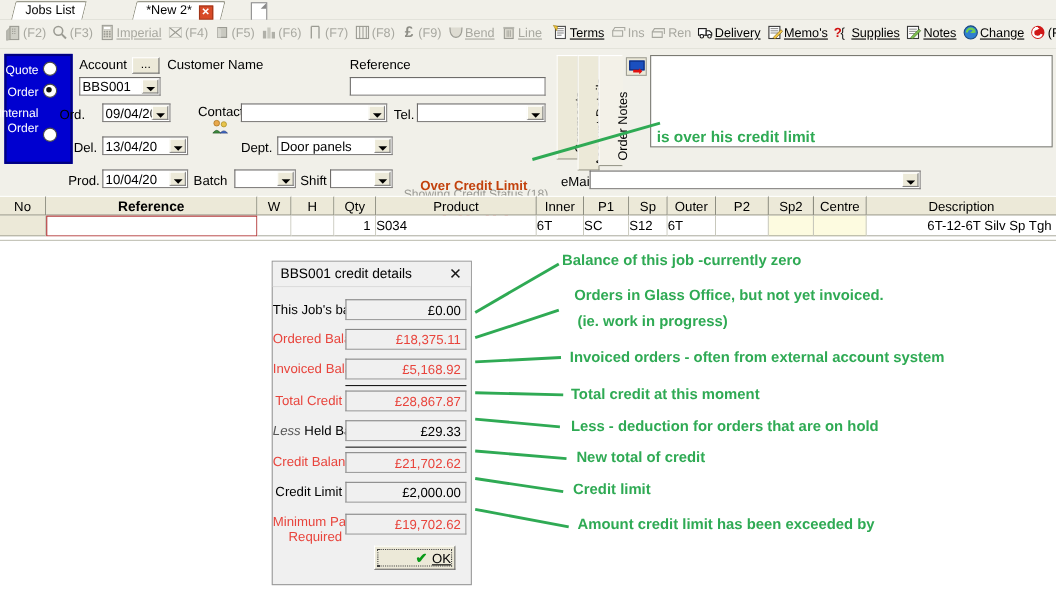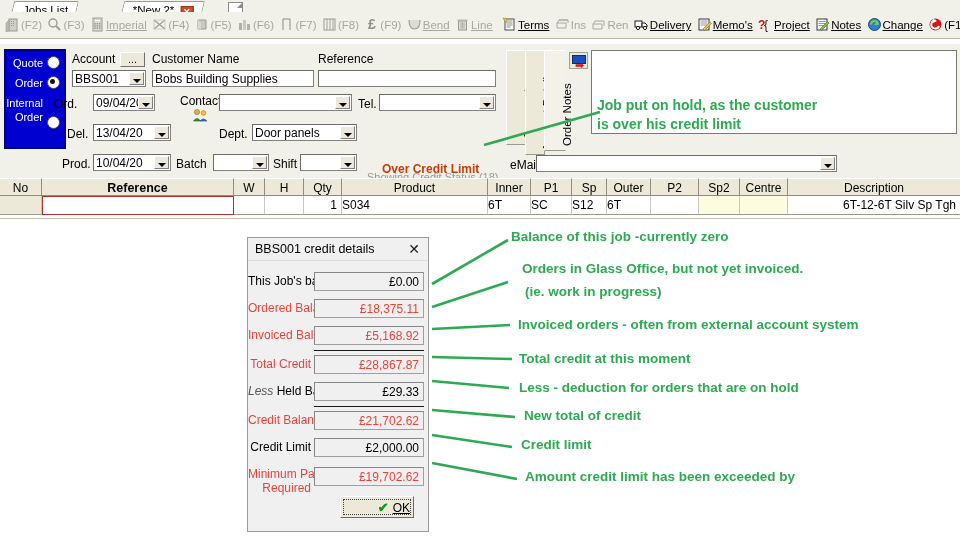--- a/index.html
+++ b/index.html
@@ -33,21 +33,21 @@
   #newdoc-icon{
     position:absolute;left:228px;top:2px;width:13px;height:15px;
     background:#ffffff;border:1px solid #8a8a8a;
   }
   #newdoc-icon:after{
     content:"";position:absolute;right:0;top:0;border-width:0 0 5px 5px;
     border-style:solid;border-color:#8a8a8a transparent;
   }
   
   #toolbar{
-    position:absolute;left:0;top:12px;width:960px;height:26px;
+    position:absolute;left:0;top:18px;width:960px;height:26px;
     background:#f1f0e9;border-bottom:1px solid #b8b8aa;
     white-space:nowrap;overflow:hidden;
   }
   .tbi{
     display:inline-block;height:26px;line-height:26px;vertical-align:top;
     font-size:11.5px;white-space:nowrap;padding:0 1px;
   }
   .tbi.dis{color:#a8a8a0;}
   .tbi.en{color:#000;}
   .tbi .gl{
@@ -60,21 +60,21 @@
   #form{
     position:absolute;left:0;top:44px;width:960px;height:134px;
     background:#f1f0e9;
   }
   
   #typebox{
     position:absolute;left:4px;top:5px;width:58px;height:96px;
     background:#0000d0;border:2px solid #000080;
     color:#ffffff;font-size:11px;
   }
-  .tr-row{position:absolute;right:4px;white-space:nowrap;text-align:right;margin-left:16px;}
+  .tr-row{position:absolute;right:12px;white-space:nowrap;text-align:right;margin-left:16px;}
   .radio{
     display:inline-block;width:11px;height:11px;border-radius:50%;
     background:#ffffff;border:1px solid #4a4a4a;vertical-align:-2px;margin-left:4px;
     position:relative;
   }
   .radio.on:after{
     content:"";position:absolute;left:2px;top:2px;width:5px;height:5px;
     border-radius:50%;background:#101010;
   }
   
@@ -375,21 +375,21 @@
         </svg>
     </span><span class="u">Memo's</span>
   </span>
 
   <span class="tbi en">
     <span class="gl">
       <svg width="15" height="15" viewBox="0 0 15 15">
           <text x="0" y="12" font-size="12" font-weight="bold" fill="#d01010" font-family="sans-serif">?</text>
           <text x="6" y="12" font-size="12" fill="#1a1a1a" font-family="sans-serif">{</text>
         </svg>
-    </span><span class="u">Project</span>
+    </span><span class="u">Supplies</span>
   </span>
 
   <span class="tbi en">
     <span class="gl">
       <svg width="15" height="15" viewBox="0 0 15 15">
           <rect x="2" y="2" width="10" height="11" fill="#fff" stroke="#3a3a3a"></rect>
           <path d="M3.5 4.5h7 M3.5 6.5h7 M3.5 8.5h5" stroke="#6a6a6a" stroke-width=".7"></path>
           <path d="M5 12 L12.5 4.5 L14 6 L6.5 13.5z" fill="#7fbf4f" stroke="#3a6a20" stroke-width=".6"></path>
         </svg>
     </span><span class="u">Notes</span>
@@ -433,23 +433,20 @@
   </div>
 
   <div class="lbl" style="left:72px;top:8px">Account</div>
   <div class="dots-btn" style="left:120px;top:8px;width:25px;height:15px">...</div>
   <div class="fld combo" style="left:72px;top:26px;width:74px">
     <span>BBS001</span>
     <span class="arw"></span>
   </div>
 
   <div class="lbl" style="left:152px;top:8px">Customer Name</div>
-  <div class="fld" style="left:152px;top:26px;width:162px">
-    <span>Bobs Building Supplies</span>
-  </div>
 
   <div class="lbl" style="left:318px;top:8px">Reference</div>
   <div class="fld" style="left:318px;top:26px;width:178px">
     <span></span>
   </div>
 
   <div class="lbl" style="left:54px;top:53px">Ord.</div>
   <div class="fld combo" style="left:93px;top:50px;width:62px">
     <span>09/04/20</span>
     <span class="arw"></span>
@@ -522,21 +519,21 @@
 
   <div id="notes-icon" style="left:569px;top:8px">
     <span class="scr"></span>
       <span class="arr">➡</span>
   </div>
   <div id="notesbox" style="left:591px;top:6px;width:366px;height:84px">
     <span></span>
   </div>
 
   <div class="anno" id="anno-job" style="left:597px;top:96px;top:auto;bottom:auto;top:52px">
-    <span>Job put on hold, as the customer</span><br>
+    <br>
     <span>is over his credit limit</span>
   </div>
 
   <div class="lbl" style="left:510px;top:114px">eMail</div>
   <div class="fld combo" style="left:536px;top:111px;width:301px">
     <span></span>
     <span class="arw"></span>
   </div>
 </div>
 

